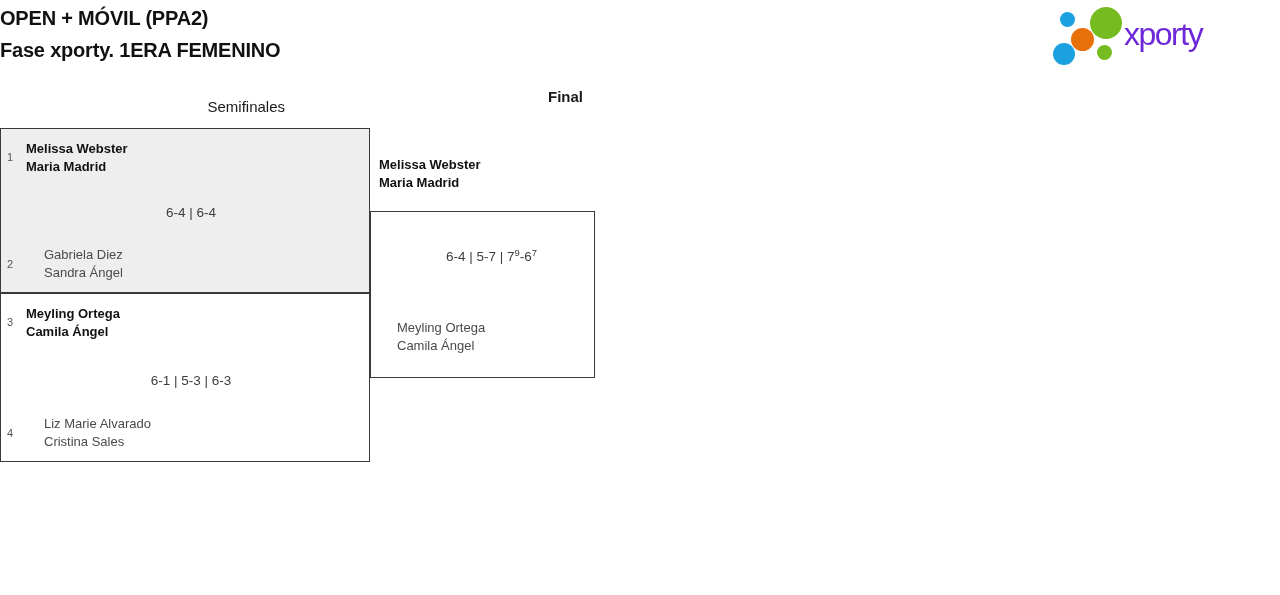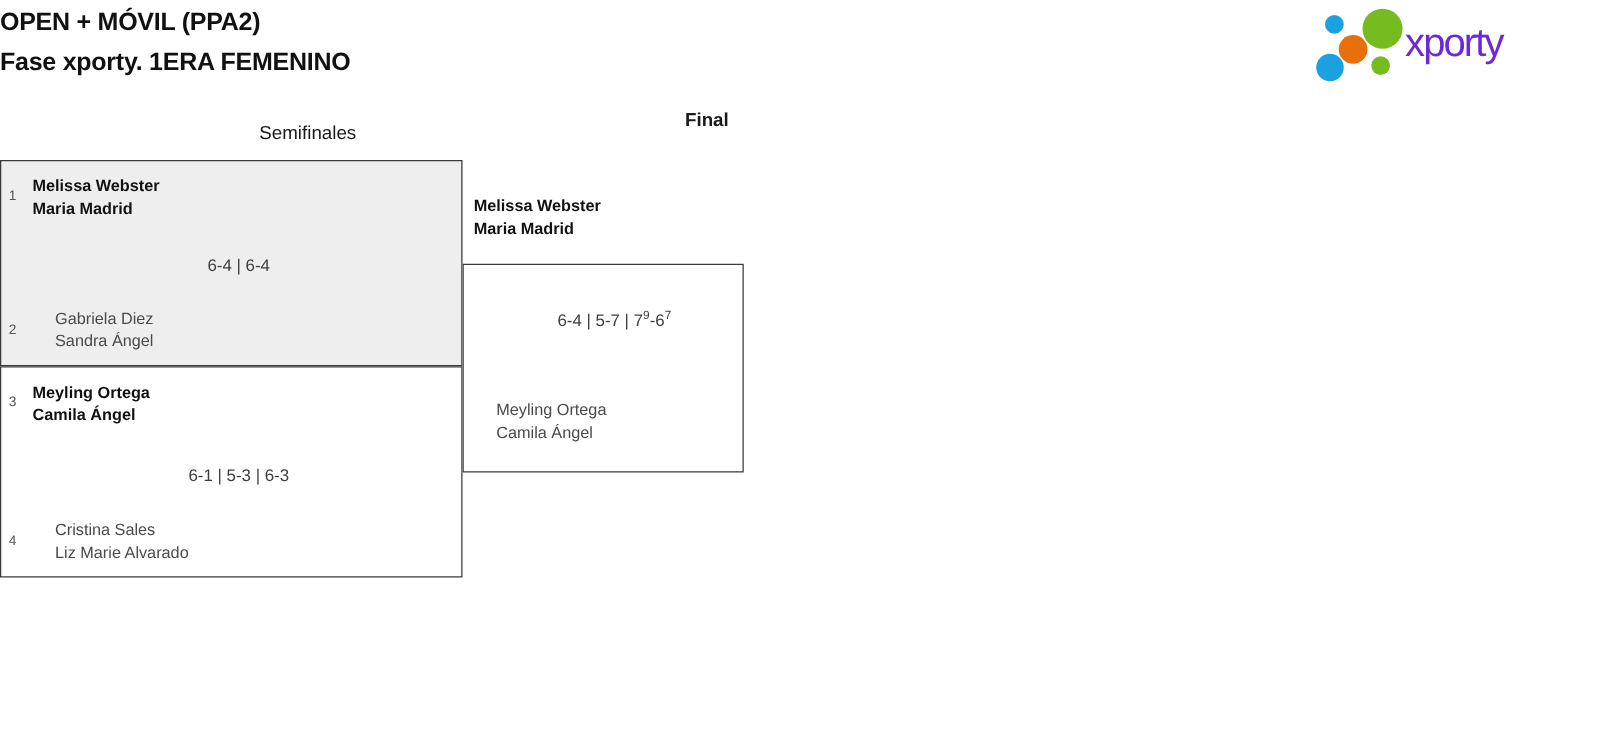--- a/index.html
+++ b/index.html
@@ -200,22 +200,22 @@
 
   <div class="match match-sf2">
     <span class="seed top">3</span>
     <div class="player top winner">
       <span class="nm">Meyling Ortega</span>
       <span class="nm">Camila Ángel</span>
     </div>
     <div class="score score-sf2">6-1 | 5-3 | 6-3</div>
     <span class="seed bottom">4</span>
     <div class="player bottom loser">
+      <span class="nm">Liz Marie Alvarado</span>
       <span class="nm">Cristina Sales</span>
-      <span class="nm">Liz Marie Alvarado</span>
     </div>
   </div>
 
   <div class="match match-final">
     <div class="player top winner">
       <span class="nm">Melissa Webster</span>
       <span class="nm">Maria Madrid</span>
     </div>
     <div class="score score-final"><span>6-4 | 5-7 | 7</span><sup>9</sup><span>-6</span><sup>7</sup></div>
     <div class="player bottom loser">

